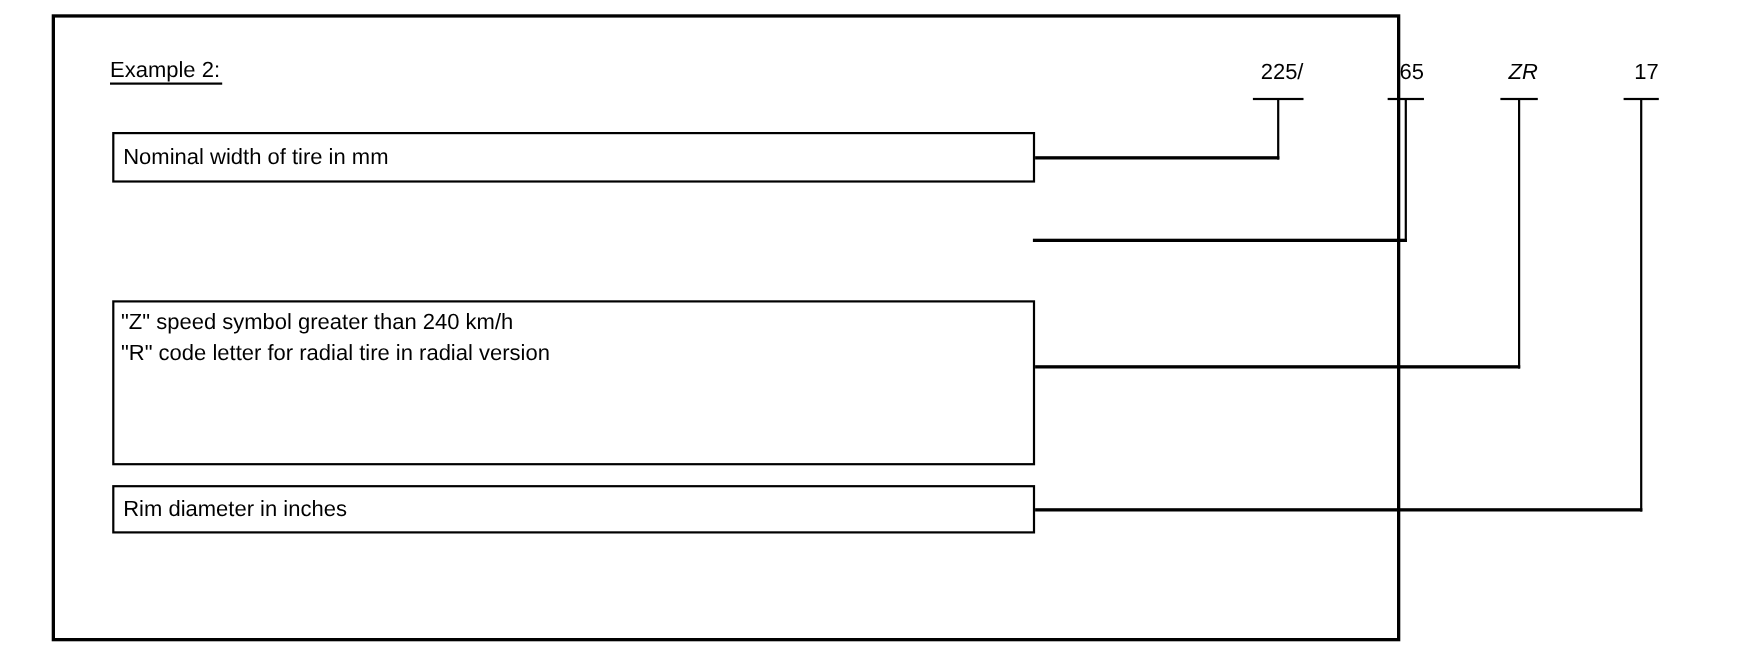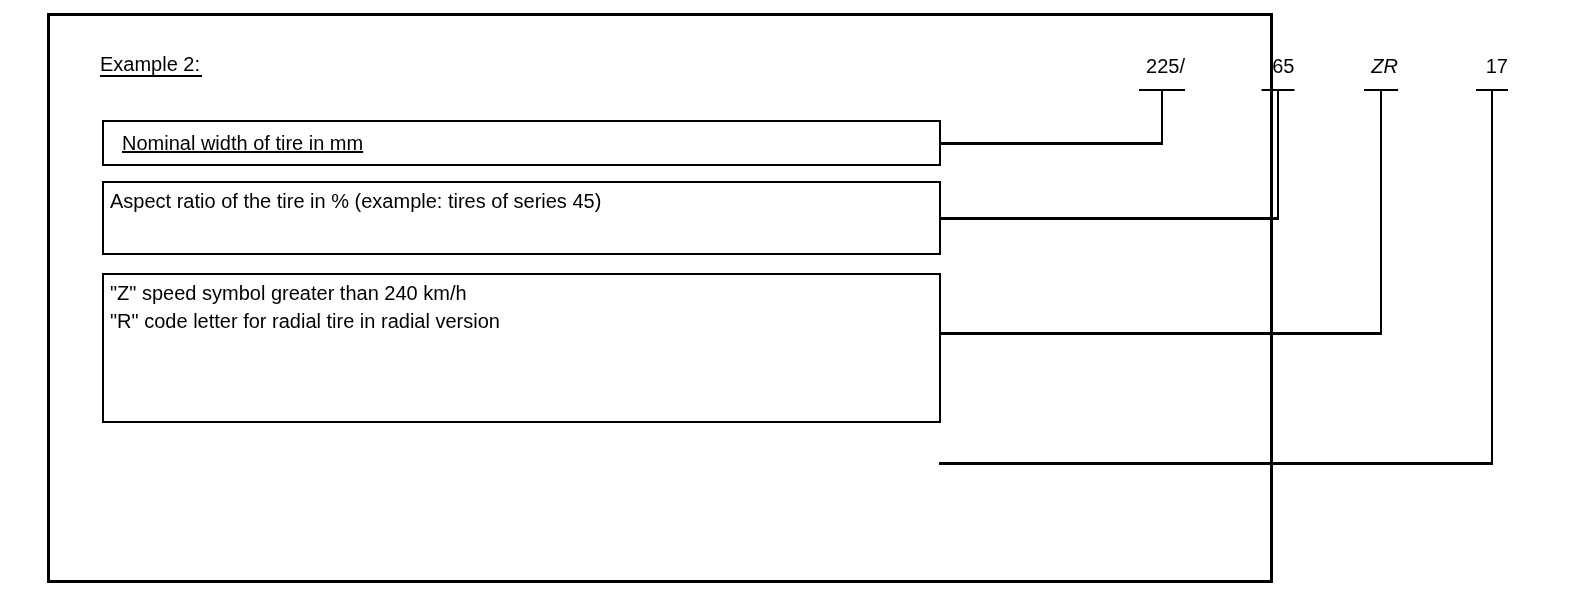--- a/index.html
+++ b/index.html
@@ -63,22 +63,21 @@
     background: var(--bg-color, #ffffff);
     font-size: 20px;
     line-height: 28px;
   }
   .label-box .box-text {
     white-space: pre-line;
   }
   .v-center {
     display: flex;
     align-items: center;
-    padding-left: 18px;
-    text-decoration: underline;
+    padding-left: 8px;
   }
   .v-top {
     padding: 4px 6px;
   }
   .stem {
     position: absolute;
     width: 2px;
     background: var(--line-color, #000000);
   }
   .connector {
@@ -118,22 +117,22 @@
     <div class="stem" style="left:1441px; top:74px; height:375px;"></div>
 
     <div class="connector" style="left:889px; top:126px; width:224px;"></div>
     <div class="connector" style="left:889px; top:201px; width:340px;"></div>
     <div class="connector" style="left:889px; top:316px; width:443px;"></div>
     <div class="connector" style="left:889px; top:446px; width:554px;"></div>
 
     <div class="label-box v-center" style="top:104px; height:46px;">
       <span class="box-text">Nominal width of tire in mm</span>
     </div>
-    <div class="label-box v-top" style="top:165px; height:74px;">
-      <span class="box-text">Aspect ratio of the tire in % (example: tires of series 45)</span>
-    </div>
     <div class="label-box v-top" style="top:257px; height:150px;">
       <span class="box-text">"Z" speed symbol greater than 240 km/h
 "R" code letter for radial tire in radial version</span>
+    </div>
+    <div class="label-box v-center" style="top:425px; height:44px;">
+      <span class="box-text">Rim diameter in inches</span>
     </div>
 
   </div>
 </div>
 
 </body></html>

